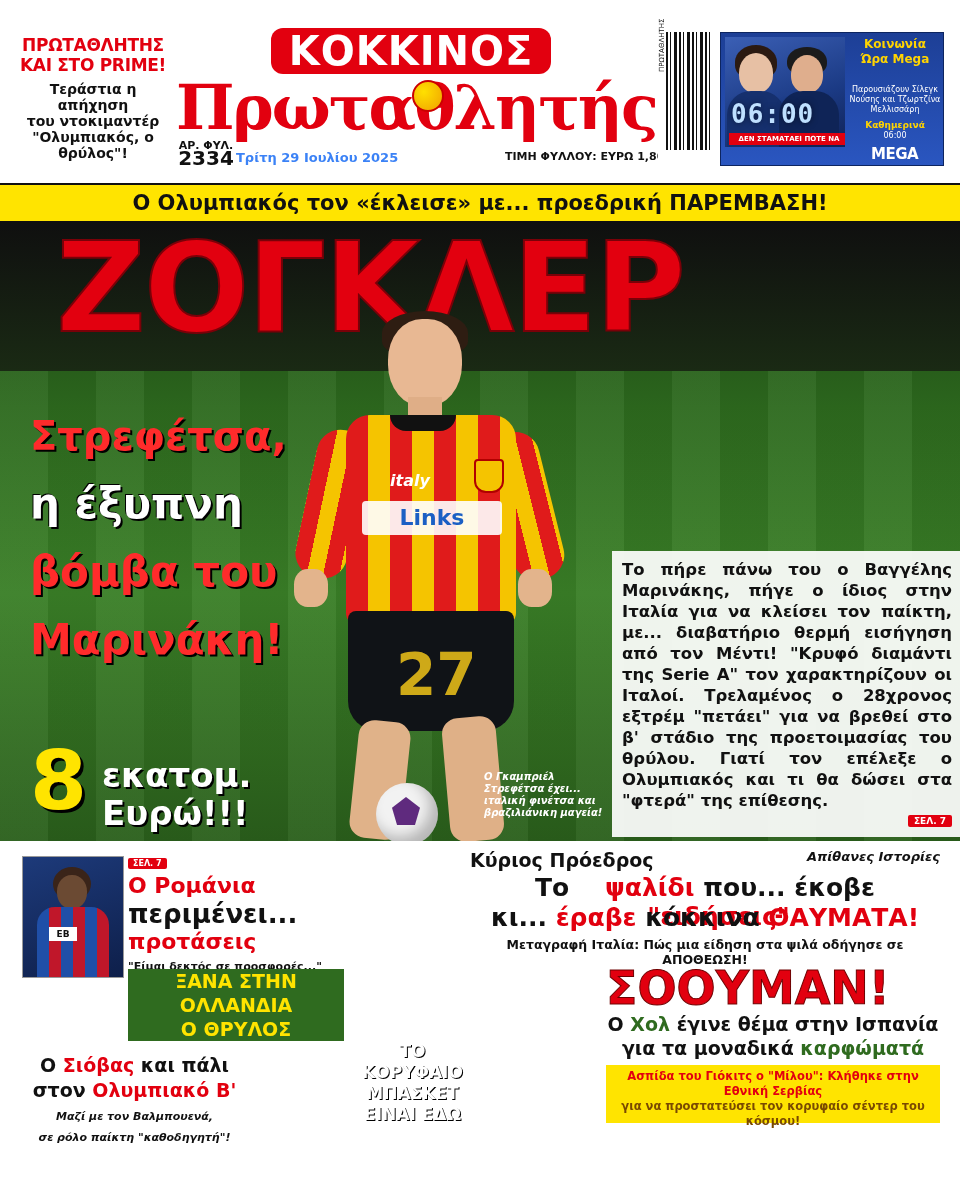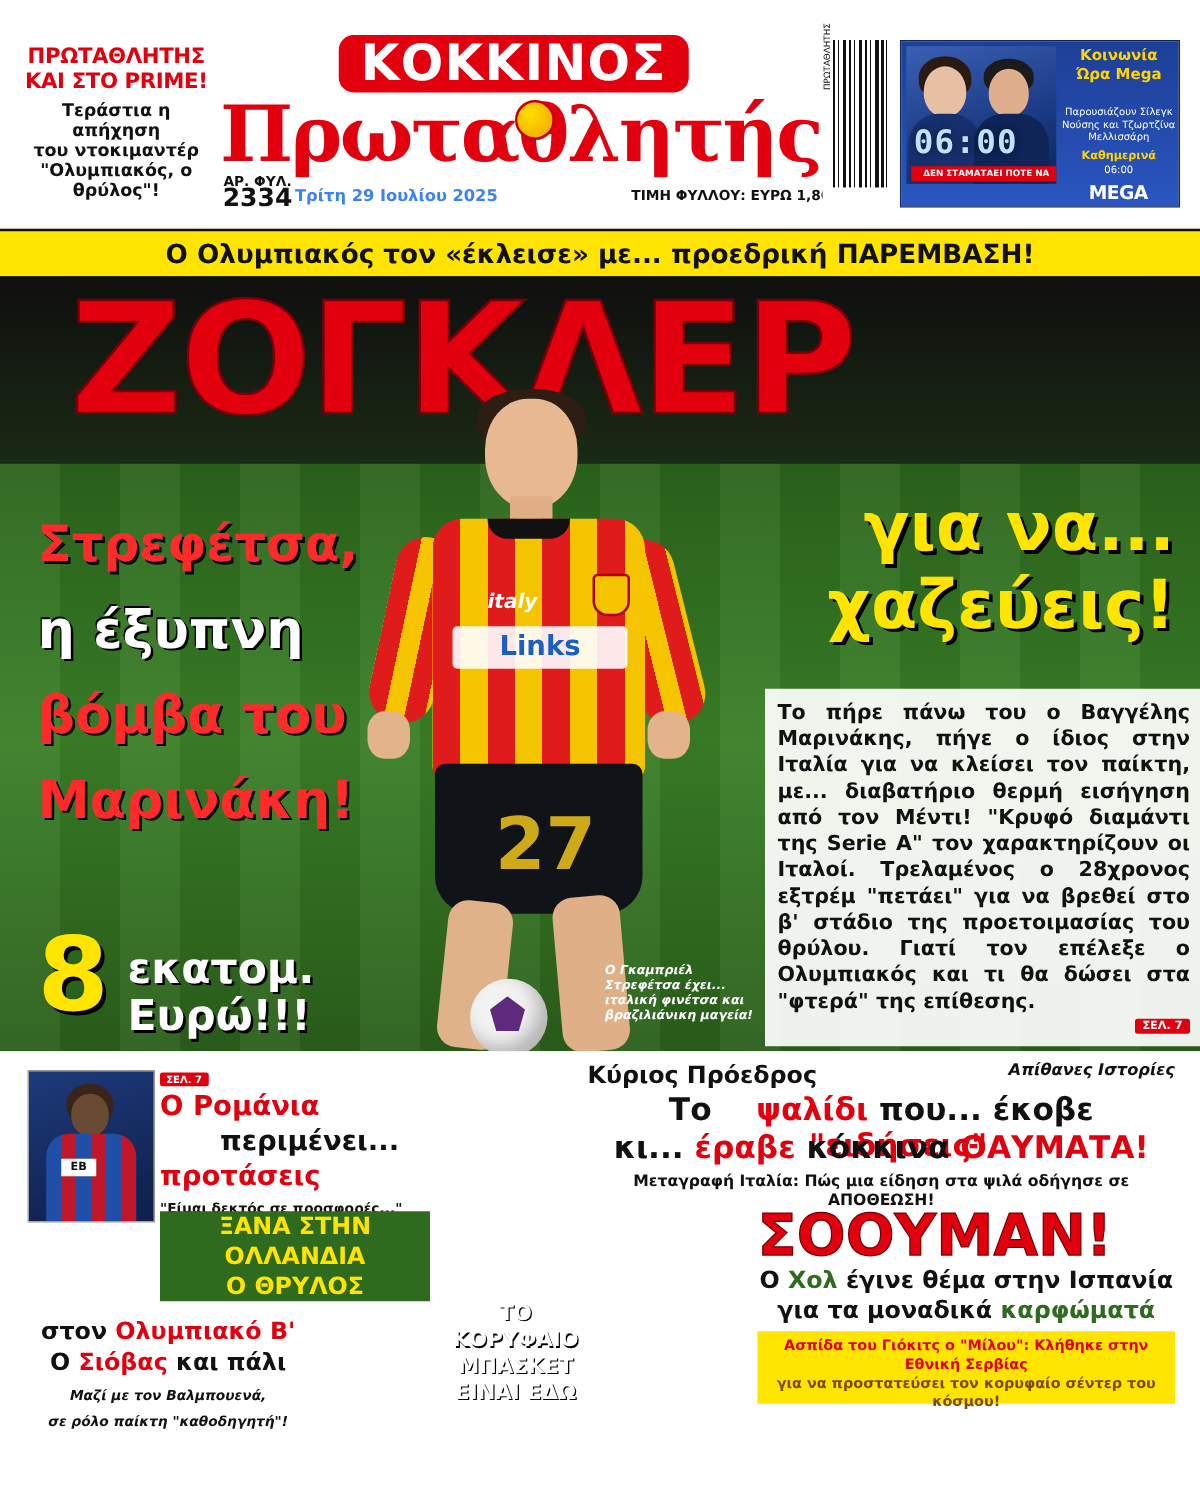--- a/index.html
+++ b/index.html
@@ -130,21 +130,21 @@
   .bl-photo .h{position:absolute;left:30px;top:10px;width:38px;height:34px;border-radius:50%;background:#3a2419;}
   .bl-photo .f{position:absolute;left:34px;top:18px;width:30px;height:34px;border-radius:48%;background:#6b4a33;}
   .bl-photo .b{position:absolute;left:14px;top:50px;width:72px;height:70px;border-radius:18px 18px 0 0;
      background:repeating-linear-gradient(90deg,#1f4fa8 0 12px,#c0172a 12px 24px);}
   .bl-photo .eb{position:absolute;left:26px;top:70px;width:28px;height:14px;background:#fff;color:#111;font-size:9px;font-weight:bold;text-align:center;line-height:14px;}
 
   .tag{display:inline-block;background:#e2000f;color:#fff;font-size:8px;font-weight:bold;padding:1px 5px;border-radius:2px;vertical-align:middle;}
 
   .bl-text{position:absolute;left:128px;top:12px;width:215px;}
   .bl-text .t1{color:#e2000f;font-weight:bold;font-size:22px;line-height:28px;}
-  .bl-text .t2{color:#111;font-weight:bold;font-size:22px;line-height:28px;margin-left:48px;}
+  .bl-text .t2{color:#111;font-weight:bold;font-size:26px;line-height:28px;}
   .bl-text .t3{color:#e2000f;font-weight:bold;font-size:22px;line-height:28px;}
   .bl-text .t4{color:#111;font-weight:bold;font-size:11px;margin-top:4px;}
 
   .green-box{position:absolute;left:128px;top:128px;width:216px;height:72px;background:#2f6b1f;}
   .green-box div{color:#ffe400;font-weight:bold;font-size:19px;line-height:24px;text-align:center;}
 
   .bl-bottom{position:absolute;left:22px;top:212px;width:225px;text-align:center;}
   .bl-bottom .b1{color:#111;font-weight:bold;font-size:19px;line-height:25px;}
   .bl-bottom .b1 .red{color:#e2000f;}
   .bl-bottom .b2{color:#111;font-weight:bold;font-size:11px;line-height:15px;margin-top:6px;font-style:italic;}
@@ -273,24 +273,20 @@
       <div class="red">βόμβα του</div>
       <div class="red">Μαρινάκη!</div>
     </div>
 
     <div class="euro">
       <div class="num">8</div>
       <div class="t1">εκατομ.</div>
       <div class="t2">Ευρώ!!!</div>
     </div>
 
-    <div class="right-head">
-      <div class="r1">για να...</div>
-      <div class="r2">χαζεύεις!</div>
-    </div>
 
     <div class="body-col">
       <p>Το πήρε πάνω του ο Βαγγέλης Μαρινάκης, πήγε ο ίδιος στην Ιταλία για να κλείσει τον παίκτη, με... διαβατήριο θερμή εισήγηση από τον Μέντι! "Κρυφό διαμάντι της Serie A" τον χαρακτηρίζουν οι Ιταλοί. Τρελαμένος ο 28χρονος εξτρέμ "πετάει" για να βρεθεί στο β' στάδιο της προετοιμασίας του θρύλου. Γιατί τον επέλεξε ο Ολυμπιακός και τι θα δώσει στα "φτερά" της επίθεσης.</p>
       <span class="readmore">ΣΕΛ. 7</span>
     </div>
 
     <div class="caption">Ο Γκαμπριέλ Στρεφέτσα έχει... ιταλική φινέτσα και βραζιλιάνικη μαγεία!</div>
   </div>
 
   <div class="bottom">
@@ -311,24 +307,24 @@
     </div>
 
     <div class="green-box">
       <div>ΞΑΝΑ ΣΤΗΝ</div>
       <div>ΟΛΛΑΝΔΙΑ</div>
       <div>Ο ΘΡΥΛΟΣ</div>
     </div>
 
     <div class="bl-bottom">
       <div class="b1">
-        <span>στον </span><span class="red">Ολυμπιακό Β'</span>
+        <span>Ο </span><span class="red">Σιόβας</span><span> και πάλι</span>
       </div>
       <div class="b1">
-        <span>Ο </span><span class="red">Σιόβας</span><span> και πάλι</span>
+        <span>στον </span><span class="red">Ολυμπιακό Β'</span>
       </div>
       <div class="b2">Μαζί με τον Βαλμπουενά,</div>
       <div class="b2">σε ρόλο παίκτη "καθοδηγητή"!</div>
     </div>
 
     <div class="mid-strip">
       <div>ΤΟ ΚΟΡΥΦΑΙΟ</div>
       <div>ΜΠΑΣΚΕΤ</div>
       <div>ΕΙΝΑΙ ΕΔΩ</div>
     </div>

